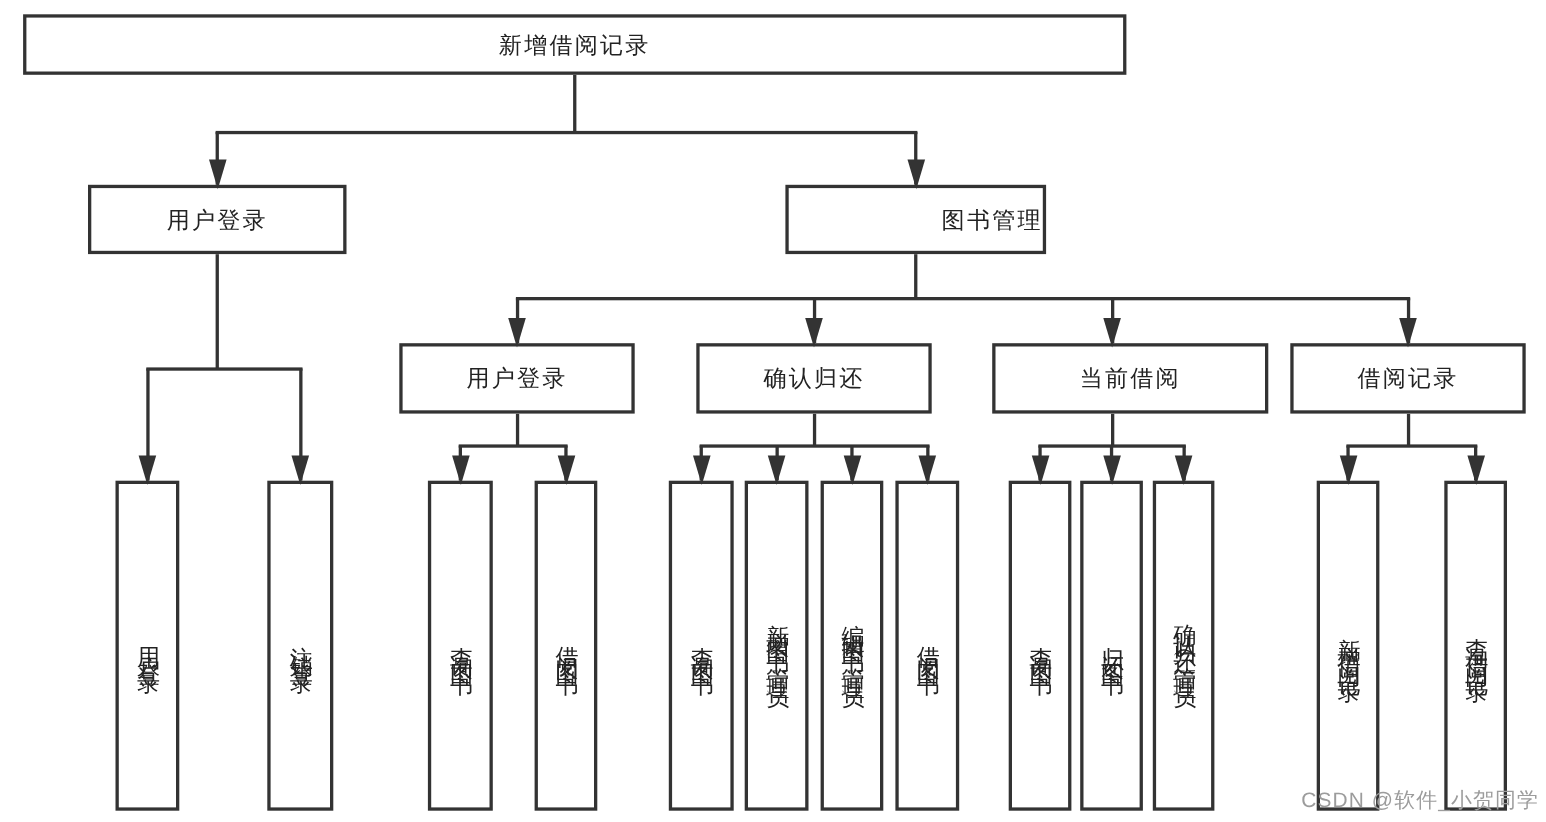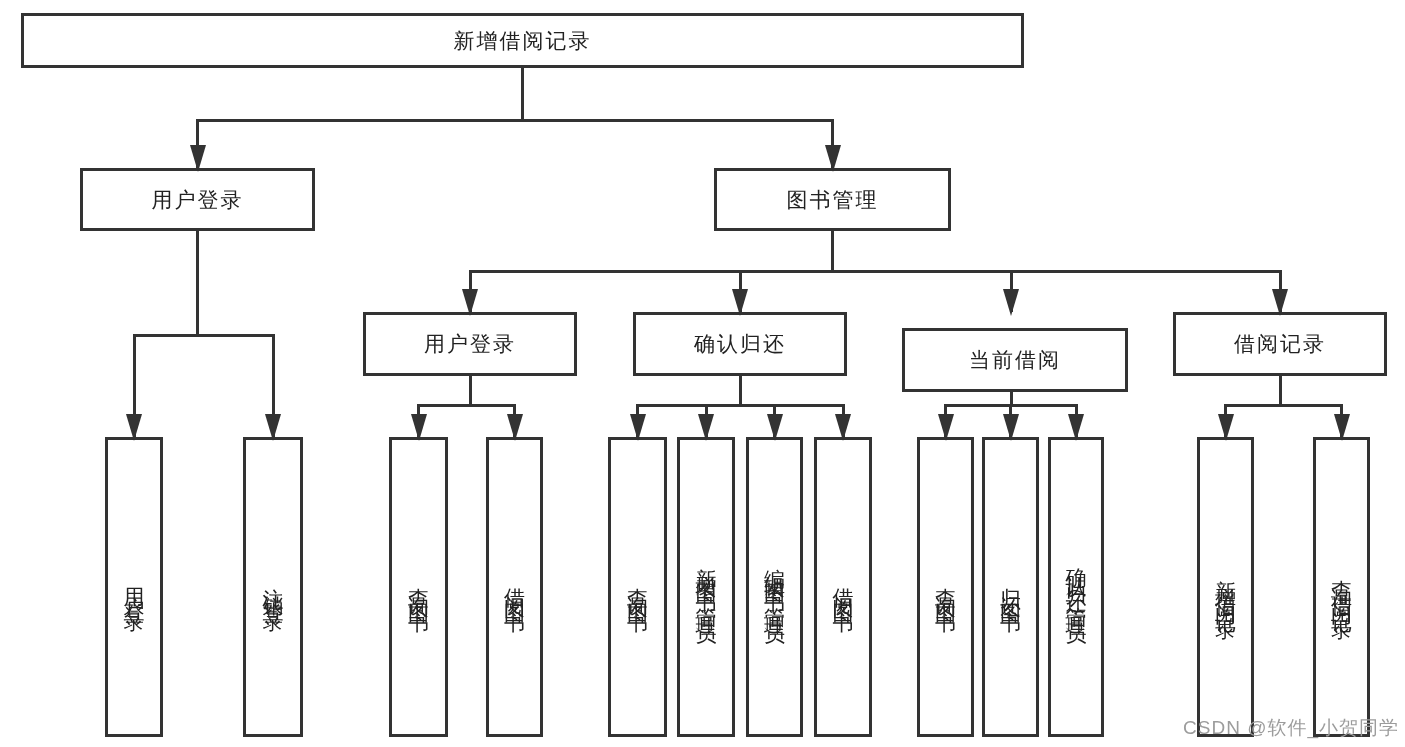--- a/index.html
+++ b/index.html
@@ -29,30 +29,30 @@
 <body>
 
 <div id="stage">
   <div class="watermark">CSDN @软件_小贺同学</div>
 <div class="node" style="left: 21px; top: 13px; width: 1003px; height: 55px;">
       <span>新增借阅记录</span>
     </div>
     <div class="node" style="left: 80px; top: 168px; width: 235px; height: 63px;">
       <span>用户登录</span>
     </div>
-    <div class="node" style="left: 714px; top: 168px; width: 237px; height: 63px;">
+    <div class="node" style="left: 714px; top: 168px; width: 237px; height: 63px; justify-content: flex-end;">
       <span>图书管理</span>
     </div>
     <div class="node" style="left: 363px; top: 312px; width: 214px; height: 64px;">
       <span>用户登录</span>
     </div>
     <div class="node" style="left: 633px; top: 312px; width: 214px; height: 64px;">
       <span>确认归还</span>
     </div>
-    <div class="node" style="left: 902px; top: 328px; width: 226px; height: 64px;">
+    <div class="node" style="left: 902px; top: 312px; width: 251px; height: 64px;">
       <span>当前借阅</span>
     </div>
     <div class="node" style="left: 1173px; top: 312px; width: 214px; height: 64px;">
       <span>借阅记录</span>
     </div>
     <div class="node v" style="left: 105px; top: 437px; width: 58px; height: 300px;">
       <span>用户登录</span>
     </div>
     <div class="node v" style="left: 243px; top: 437px; width: 60px; height: 300px;">
       <span>注销登录</span>

